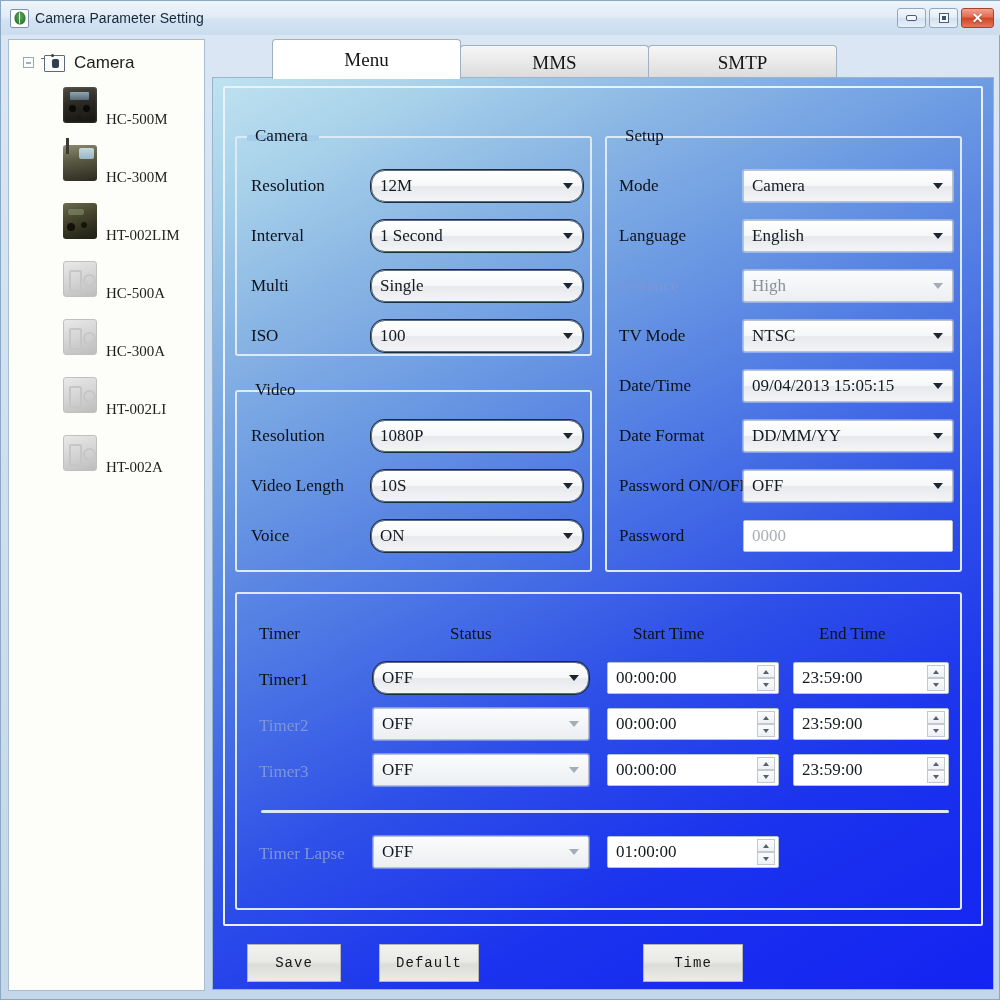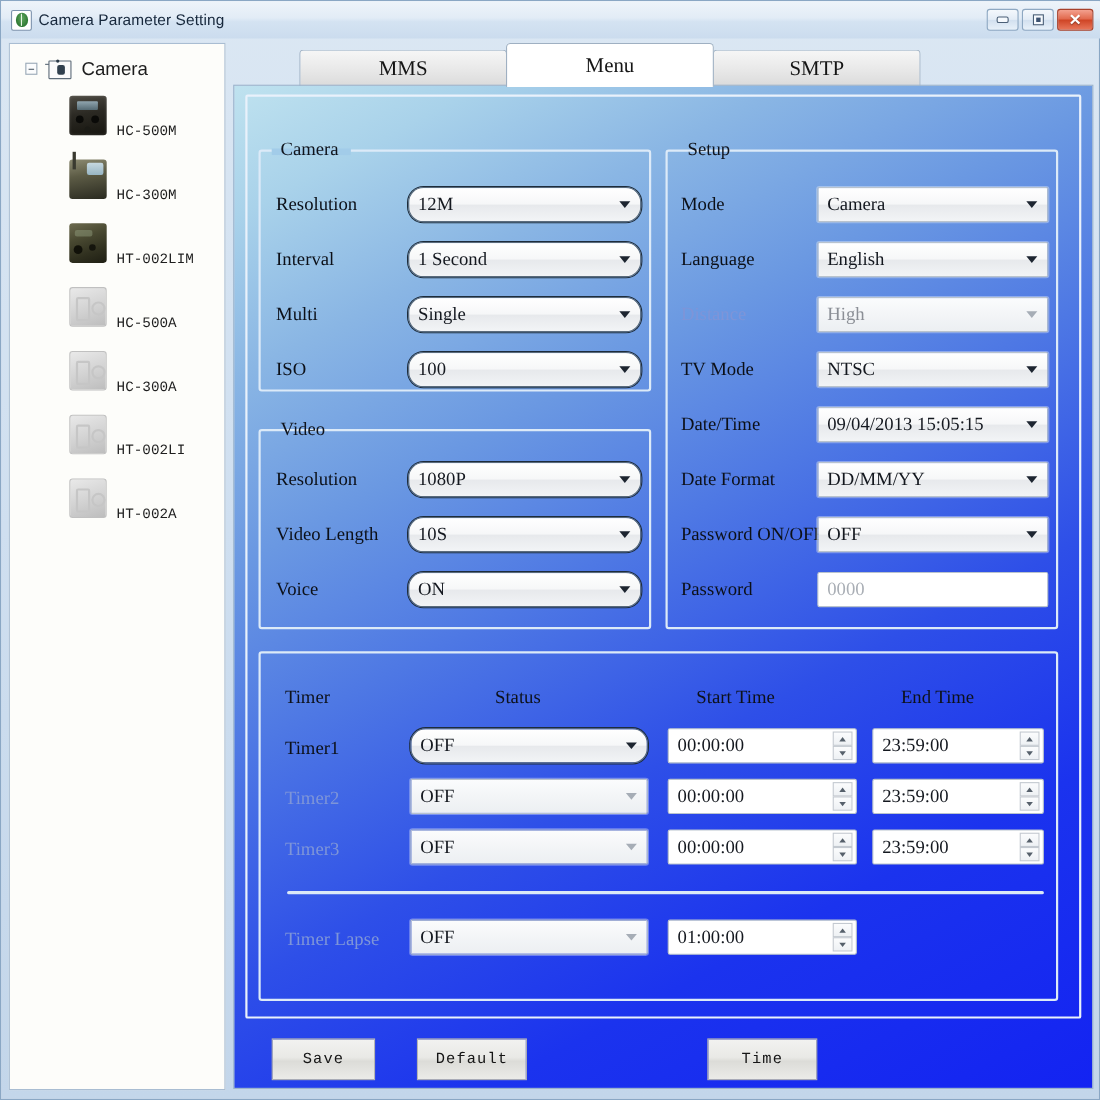--- a/index.html
+++ b/index.html
@@ -173,22 +173,22 @@
   }
   .dev-icon.placeholder:before {
     content:""; position:absolute; left:5px; top:8px; width:9px; height:18px;
     border:2px solid #c6c6c6; border-radius:2px;
   }
   .dev-icon.placeholder:after {
     content:""; position:absolute; left:19px; top:12px; width:9px; height:9px;
     border:2px solid #c6c6c6; border-radius:50%;
   }
   .tree-item-label {
-    font-family: Liberation Mono, monospace;
-    font-size: 13px; color: #1e1e1e; white-space: nowrap; margin-top: 28px;
+    font-family: Liberation Serif, serif;
+    font-size: 15px; color: #1e1e1e; white-space: nowrap; margin-top: 28px;
   }
 
   
   #content {
     position: absolute; left: 211px; top: 38px;
     width: 782px; height: 952px;
   }
 
   
   #tabstrip {
@@ -414,22 +414,22 @@
     <div class="tree-item">
       <div class="dev-icon placeholder"></div>
       <div class="tree-item-label">HT-002A</div>
     </div>
   </div>
 
   <div id="content">
 
     <div id="tabstrip">
       <div style="width:60px;flex:0 0 auto;"></div>
+      <div class="tab active">Menu</div>
       <div class="tab">MMS</div>
-      <div class="tab active">Menu</div>
       <div class="tab">SMTP</div>
     </div>
 
     <div id="panel">
       <div id="panel-inner"></div>
 
       <div class="groupbox" style="left:22px; top:58px; width:357px; height:220px;">
         <div class="gb-title-mask" style="left:10px; width:72px; background:#a2cce9;"></div>
         <div class="gb-title" style="background:transparent;">Camera</div>
 

